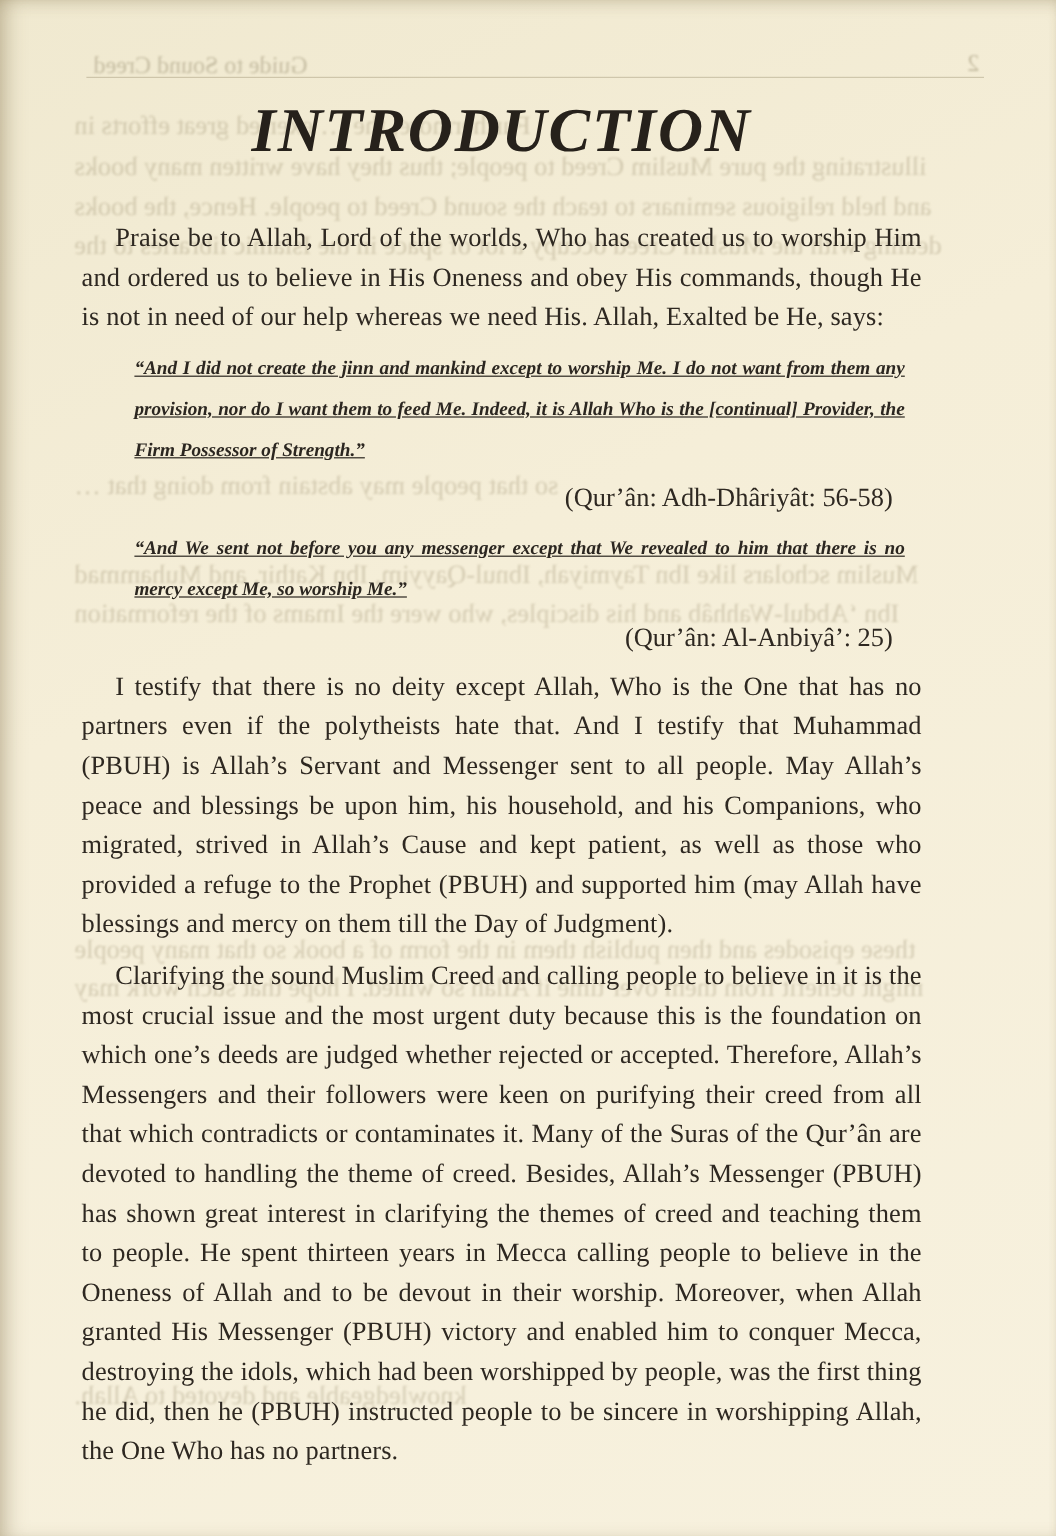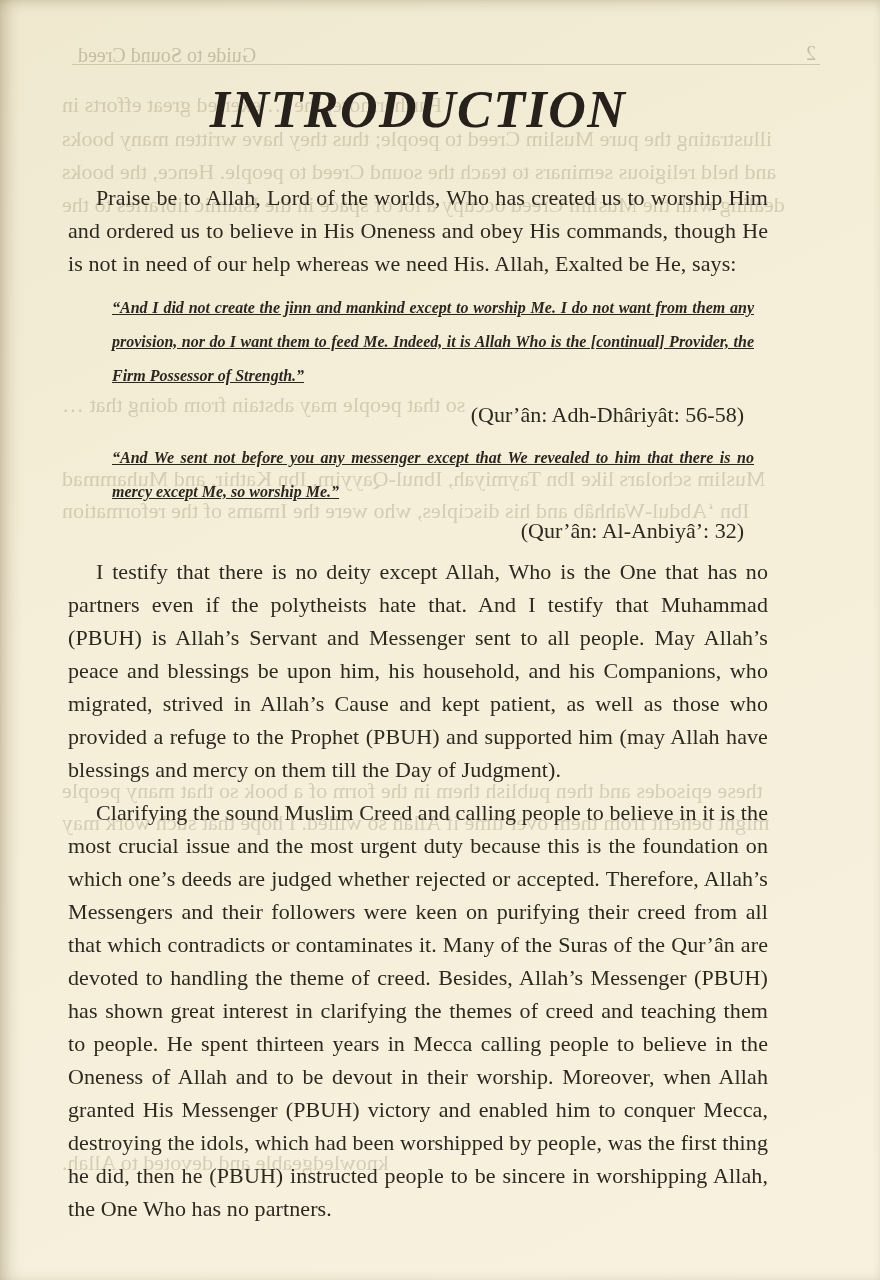--- a/index.html
+++ b/index.html
@@ -102,20 +102,20 @@
 
     <h1 class="page-title">INTRODUCTION</h1>
 
     <p class="para">Praise be to Allah, Lord of the worlds, Who has created us to worship Him and ordered us to believe in His Oneness and obey His commands, though He is not in need of our help whereas we need His. Allah, Exalted be He, says:</p>
 
     <p class="quote">“And I did not create the jinn and mankind except to worship Me. I do not want from them any provision, nor do I want them to feed Me. Indeed, it is Allah Who is the [continual] Provider, the Firm Possessor of Strength.”</p>
     <p class="citation">(Qur’ân: Adh-Dhâriyât: 56-58)</p>
 
 
     <p class="quote">“And We sent not before you any messenger except that We revealed to him that there is no mercy except Me, so worship Me.”</p>
-    <p class="citation">(Qur’ân: Al-Anbiyâ’: 32)</p>
+    <p class="citation">(Qur’ân: Al-Anbiyâ’: 25)</p>
 
     <p class="para">I testify that there is no deity except Allah, Who is the One that has no partners even if the polytheists hate that. And I testify that Muhammad (PBUH) is Allah’s Servant and Messenger sent to all people. May Allah’s peace and blessings be upon him, his household, and his Companions, who migrated, strived in Allah’s Cause and kept patient, as well as those who provided a refuge to the Prophet (PBUH) and supported him (may Allah have blessings and mercy on them till the Day of Judgment).</p>
 
     <p class="para">Clarifying the sound Muslim Creed and calling people to believe in it is the most crucial issue and the most urgent duty because this is the foundation on which one’s deeds are judged whether rejected or accepted. Therefore, Allah’s Messengers and their followers were keen on purifying their creed from all that which contradicts or contaminates it. Many of the Suras of the Qur’ân are devoted to handling the theme of creed. Besides, Allah’s Messenger (PBUH) has shown great interest in clarifying the themes of creed and teaching them to people. He spent thirteen years in Mecca calling people to believe in the Oneness of Allah and to be devout in their worship. Moreover, when Allah granted His Messenger (PBUH) victory and enabled him to conquer Mecca, destroying the idols, which had been worshipped by people, was the first thing he did, then he (PBUH) instructed people to be sincere in worshipping Allah, the One Who has no partners.</p>
 
   </div>
 </div>
 
 </body></html>

